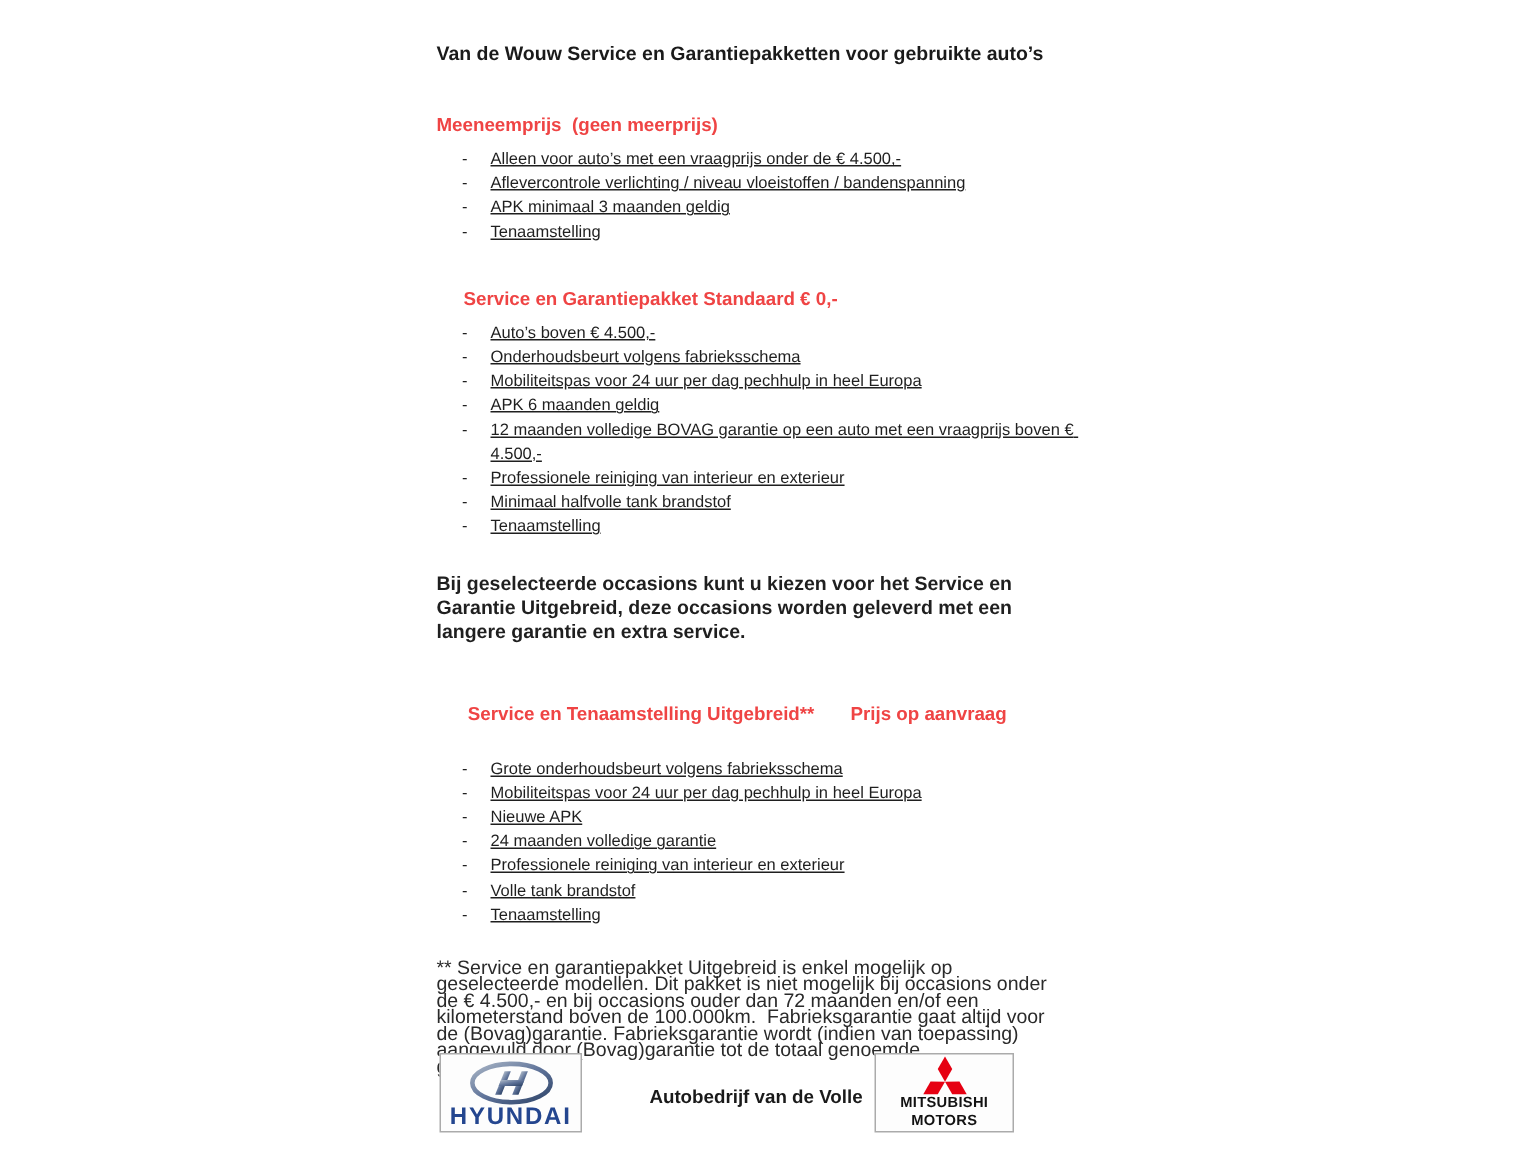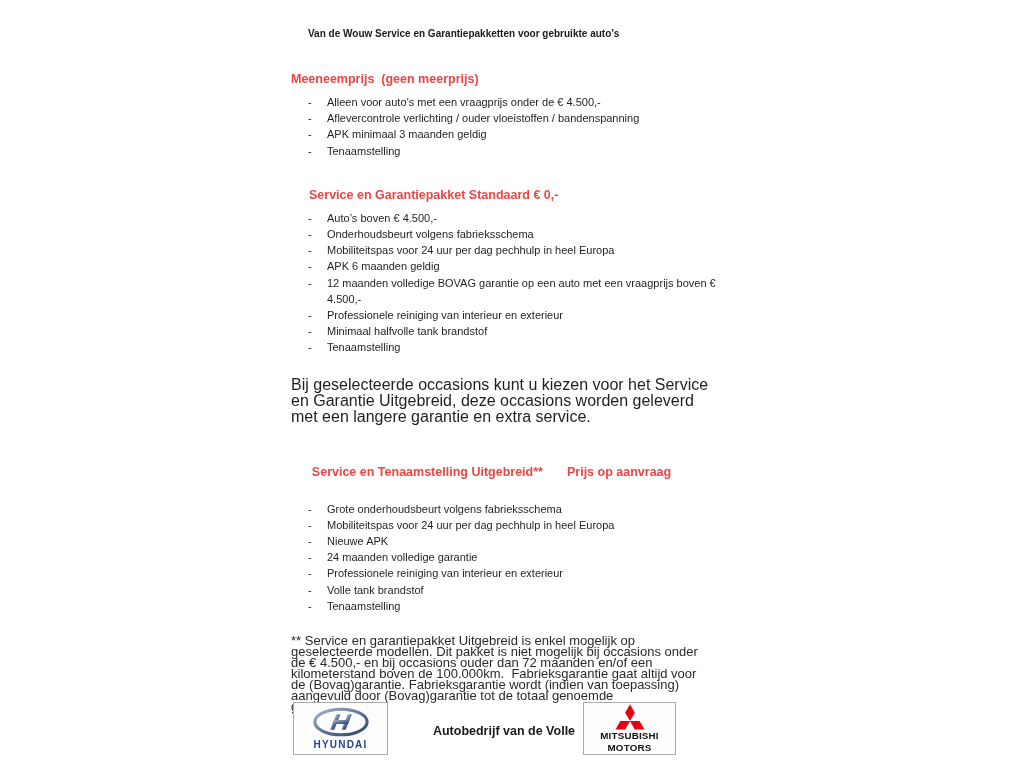--- a/index.html
+++ b/index.html
@@ -1,43 +1,43 @@
 <!DOCTYPE html>
 <html><head>
 <meta charset="utf-8">
 <style>
   html,body{margin:0;padding:0;background:#ffffff;}
   body{font-family:"Liberation Sans",sans-serif;color:#1f1f1f;}
   .screen{position:relative;width:1024px;height:768px;background:#ffffff;overflow:hidden;}
 
   .doc{position:absolute;left:291px;top:0;width:442px;}
 
-  .title{margin:28px 0 0 17px;font-size:10px;font-weight:bold;color:#1a1a1a;white-space:pre-wrap;}
+  .title{margin:28px 0 0 0;font-size:13px;font-weight:bold;color:#1a1a1a;white-space:pre-wrap;}
 
   .h{font-size:12.5px;font-weight:bold;color:#ef4444;white-space:pre-wrap;}
   .h1{margin:33px 0 0 0;}
   .h2{margin:29px 0 0 18px;}
   .h3{margin:26px 0 0 0;}
   .price-label{margin-left:24px;white-space:pre-wrap;}
 
   ul.blist{list-style:none;margin:8px 0 0 0;padding:0 0 0 17px;}
   ul.blist li{display:flex;font-size:11px;line-height:16.2px;}
   .dash{flex:0 0 19px;}
-  .li-text{white-space:pre-wrap;}
+  .li-text{white-space:pre-wrap;text-decoration:underline;}
 
-  .para{margin:21px 0 0 0;font-size:16px;line-height:16px;width:430px;white-space:pre-wrap;}
+  .para{margin:21px 0 0 0;font-size:13px;line-height:16px;width:430px;white-space:pre-wrap;font-weight:bold;}
 
   .footnote{margin:21px 0 0 0;font-size:13px;line-height:11px;width:412px;color:#2a2a2a;white-space:pre-wrap;}
 
   .logo-box{position:absolute;top:702px;height:53px;background:#fdfdfd;border:1px solid #ababab;
             box-sizing:border-box;display:flex;flex-direction:column;align-items:center;justify-content:center;}
   .hyundai-box{left:293px;width:95px;}
   .mitsubishi-box{left:583px;width:93px;}
 
-  .hyundai-word{color:#24468f;font-weight:bold;font-size:10px;letter-spacing:1.2px;margin-top:1px;line-height:13px;}
+  .hyundai-word{color:#24468f;font-weight:bold;font-size:16px;letter-spacing:1.2px;margin-top:1px;line-height:13px;}
   .mitsu-word{font-weight:bold;font-size:9.8px;line-height:10.5px;letter-spacing:0.2px;color:#121212;text-align:center;margin-top:1px;}
 
   .dealer-name{position:absolute;top:724px;left:388px;width:232px;text-align:center;
                font-size:12.5px;font-weight:bold;color:#1a1a1a;}
 </style>
 </head>
 <body>
 
 <div class="screen">
 
@@ -46,21 +46,21 @@
     <div class="title">Van de Wouw Service en Garantiepakketten voor gebruikte auto’s</div>
 
     <div class="h h1">Meeneemprijs  (geen meerprijs)</div>
     <ul class="blist">
       <li>
         <span class="dash">-</span>
         <span class="li-text">Alleen voor auto’s met een vraagprijs onder de € 4.500,-</span>
       </li>
       <li>
         <span class="dash">-</span>
-        <span class="li-text">Aflevercontrole verlichting / ouder vloeistoffen / bandenspanning</span>
+        <span class="li-text">Aflevercontrole verlichting / niveau vloeistoffen / bandenspanning</span>
       </li>
       <li>
         <span class="dash">-</span>
         <span class="li-text">APK minimaal 3 maanden geldig</span>
       </li>
       <li>
         <span class="dash">-</span>
         <span class="li-text">Tenaamstelling</span>
       </li>
     </ul>

